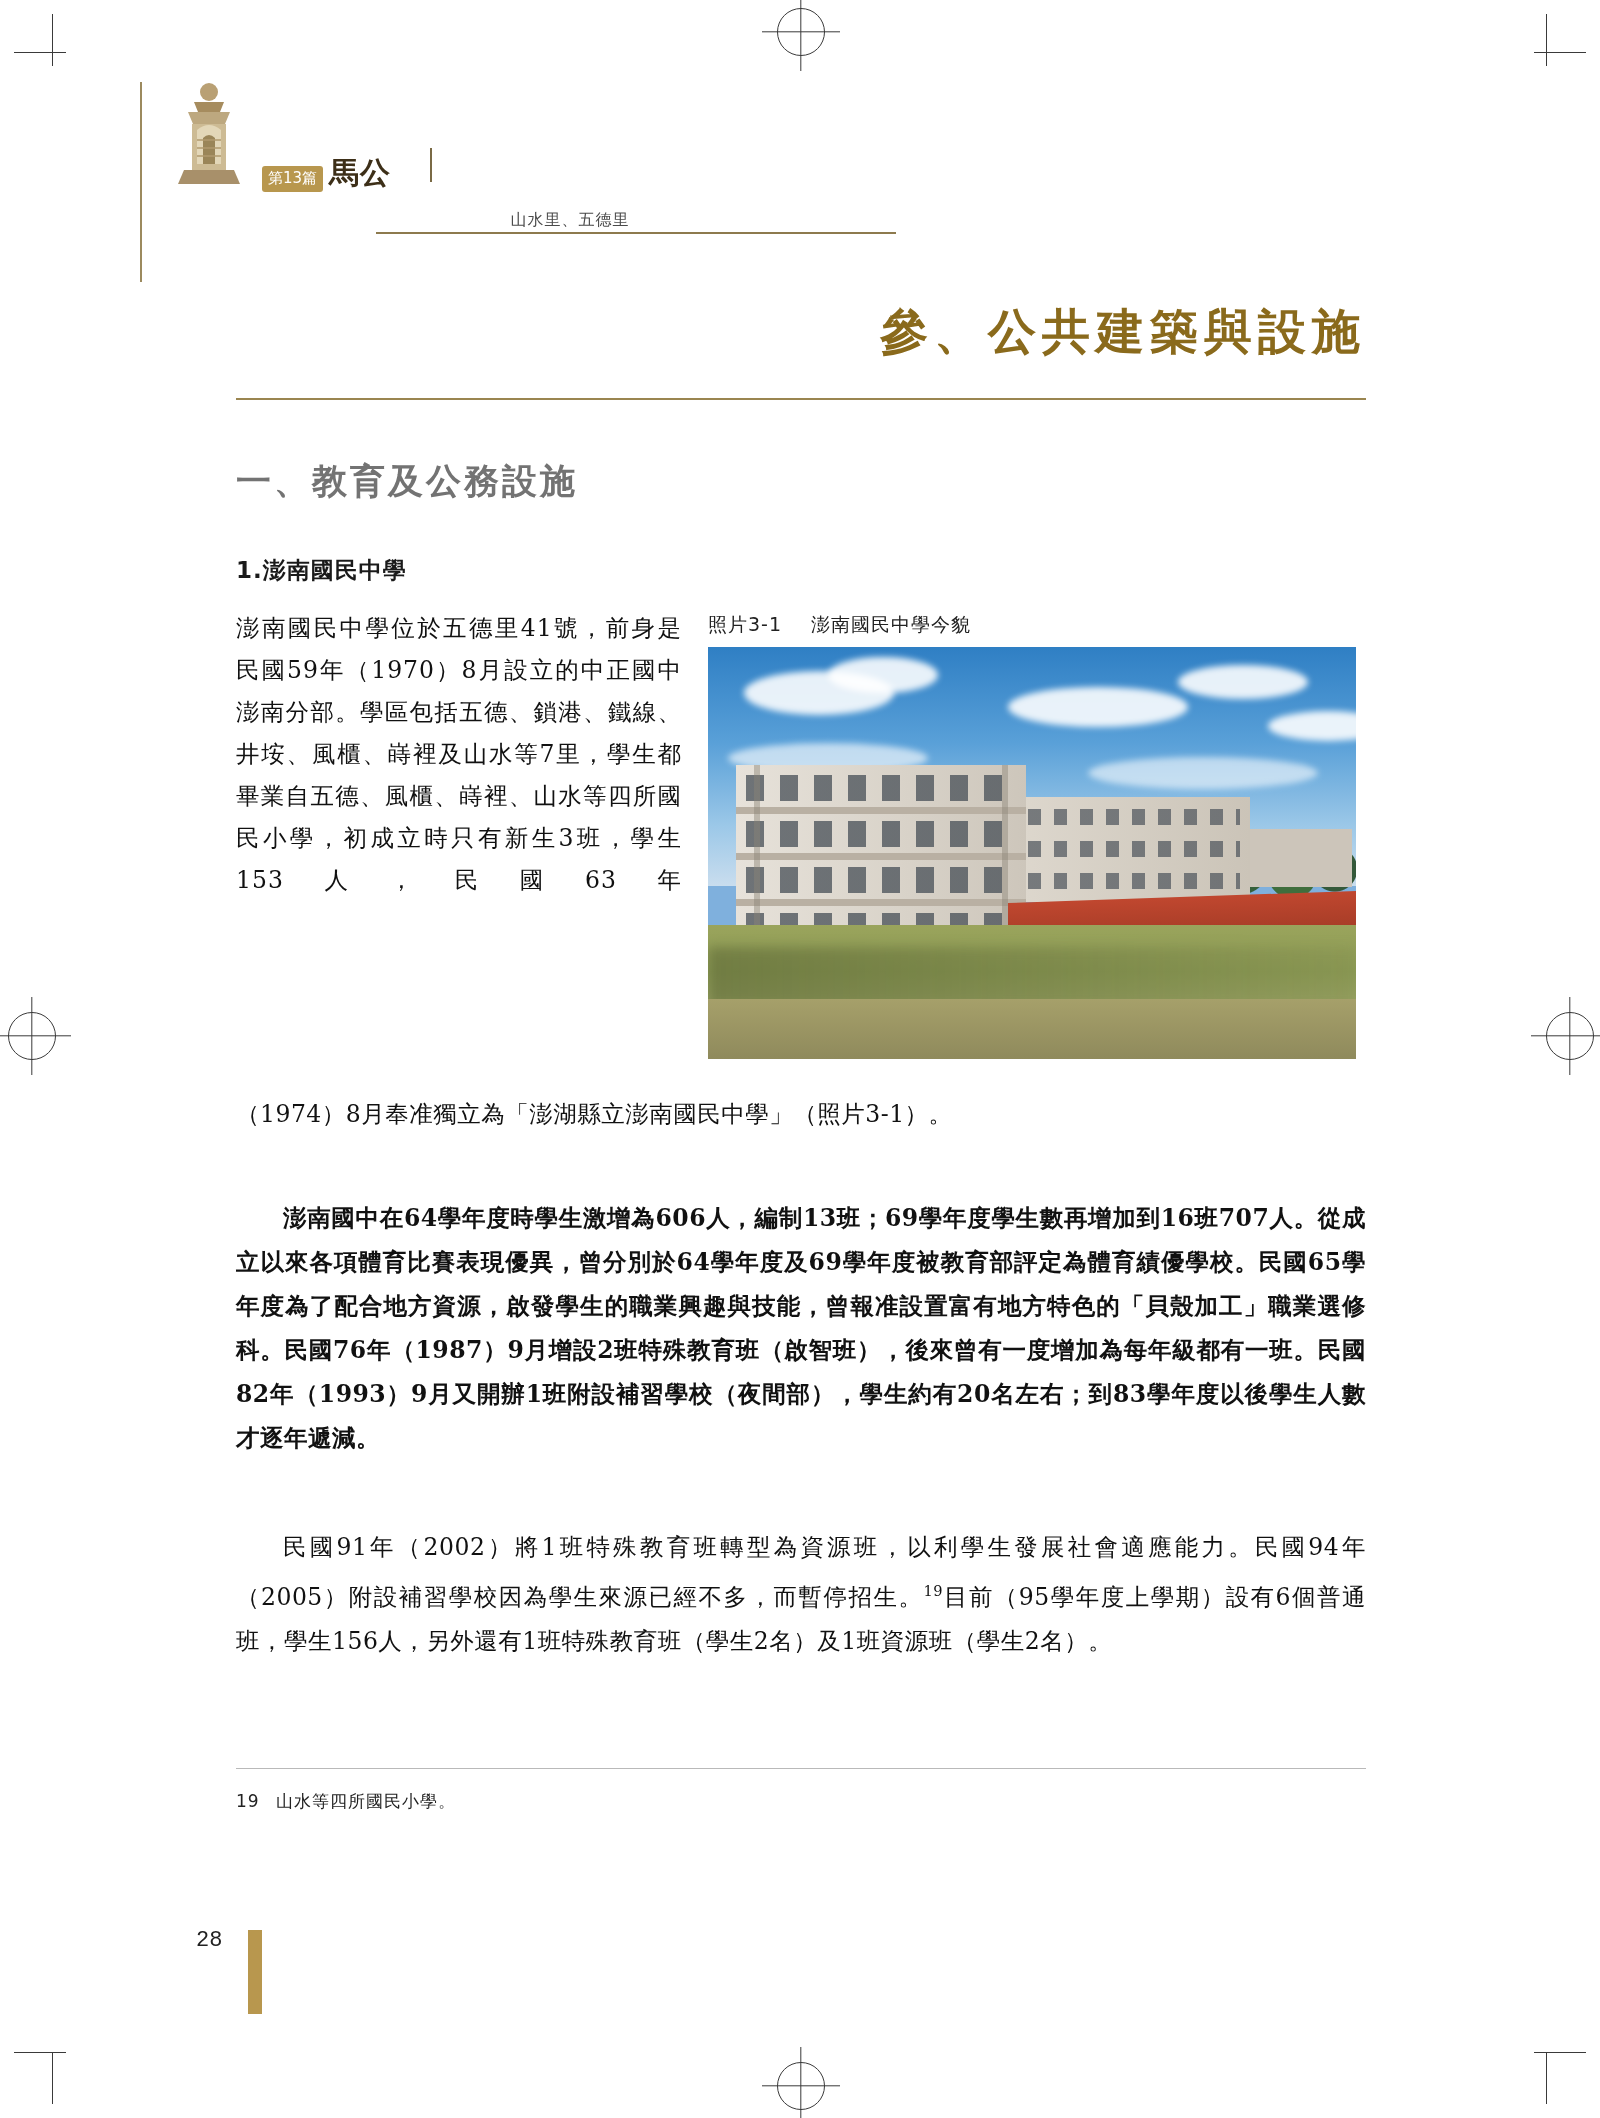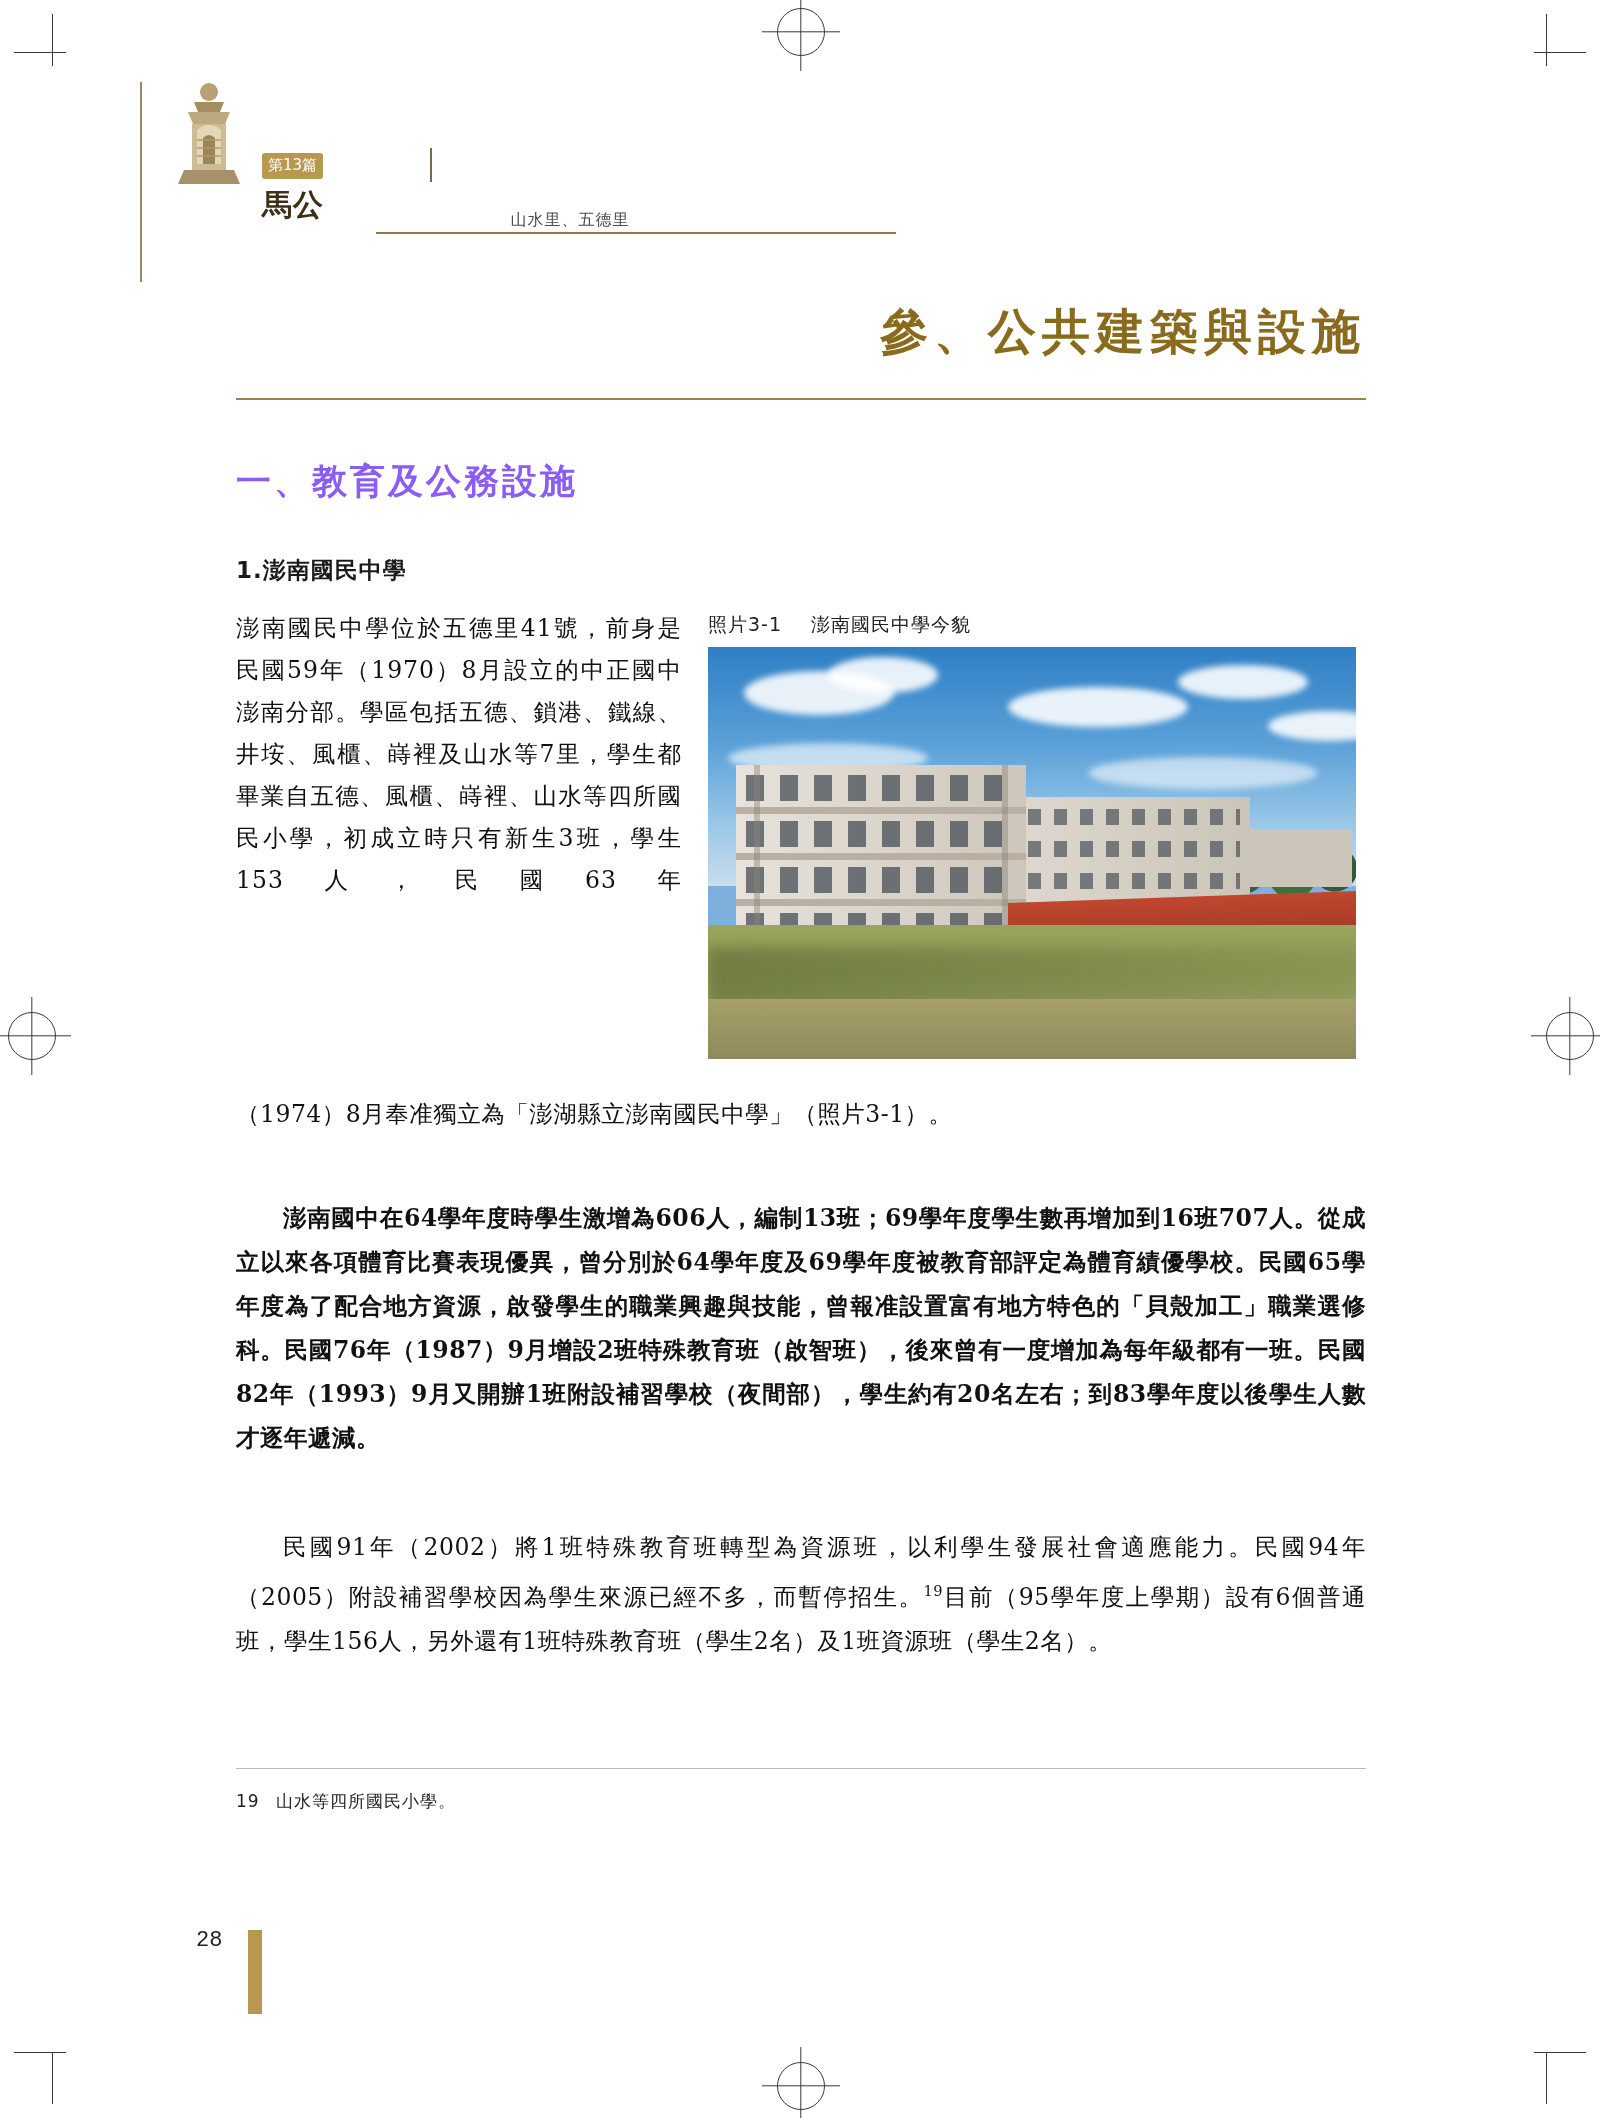--- a/index.html
+++ b/index.html
@@ -69,21 +69,20 @@
     left: 28px; top: 22px;
     width: 82px; height: 110px;
   }
   .header-chapter {
     position: absolute;
     left: 122px;
     top: 93px;
     display: flex;
     align-items: baseline;
     gap: 6px;
-    flex-direction: column;
   }
   .chapter-badge {
     display: inline-block;
     background: #b8974e;
     color: #fff;
     font-size: 15px;
     line-height: 1;
     padding: 5px 6px 6px 6px;
     border-radius: 3px;
     letter-spacing: 0;
@@ -144,21 +143,21 @@
     width: 1130px;
     height: 2px;
     background: #9a8550;
   }
   .section-title {
     position: absolute;
     left: 236px;
     top: 458px;
     font-size: 35px;
     font-weight: bold;
-    color: #8b5cf6;
+    color: #737373;
     letter-spacing: 3px;
     font-family: "DejaVu Serif", "Liberation Serif", serif;
   }
   .subsection-title {
     position: absolute;
     left: 236px;
     top: 555px;
     font-size: 23px;
     font-weight: bold;
     color: #1a1a1a;

